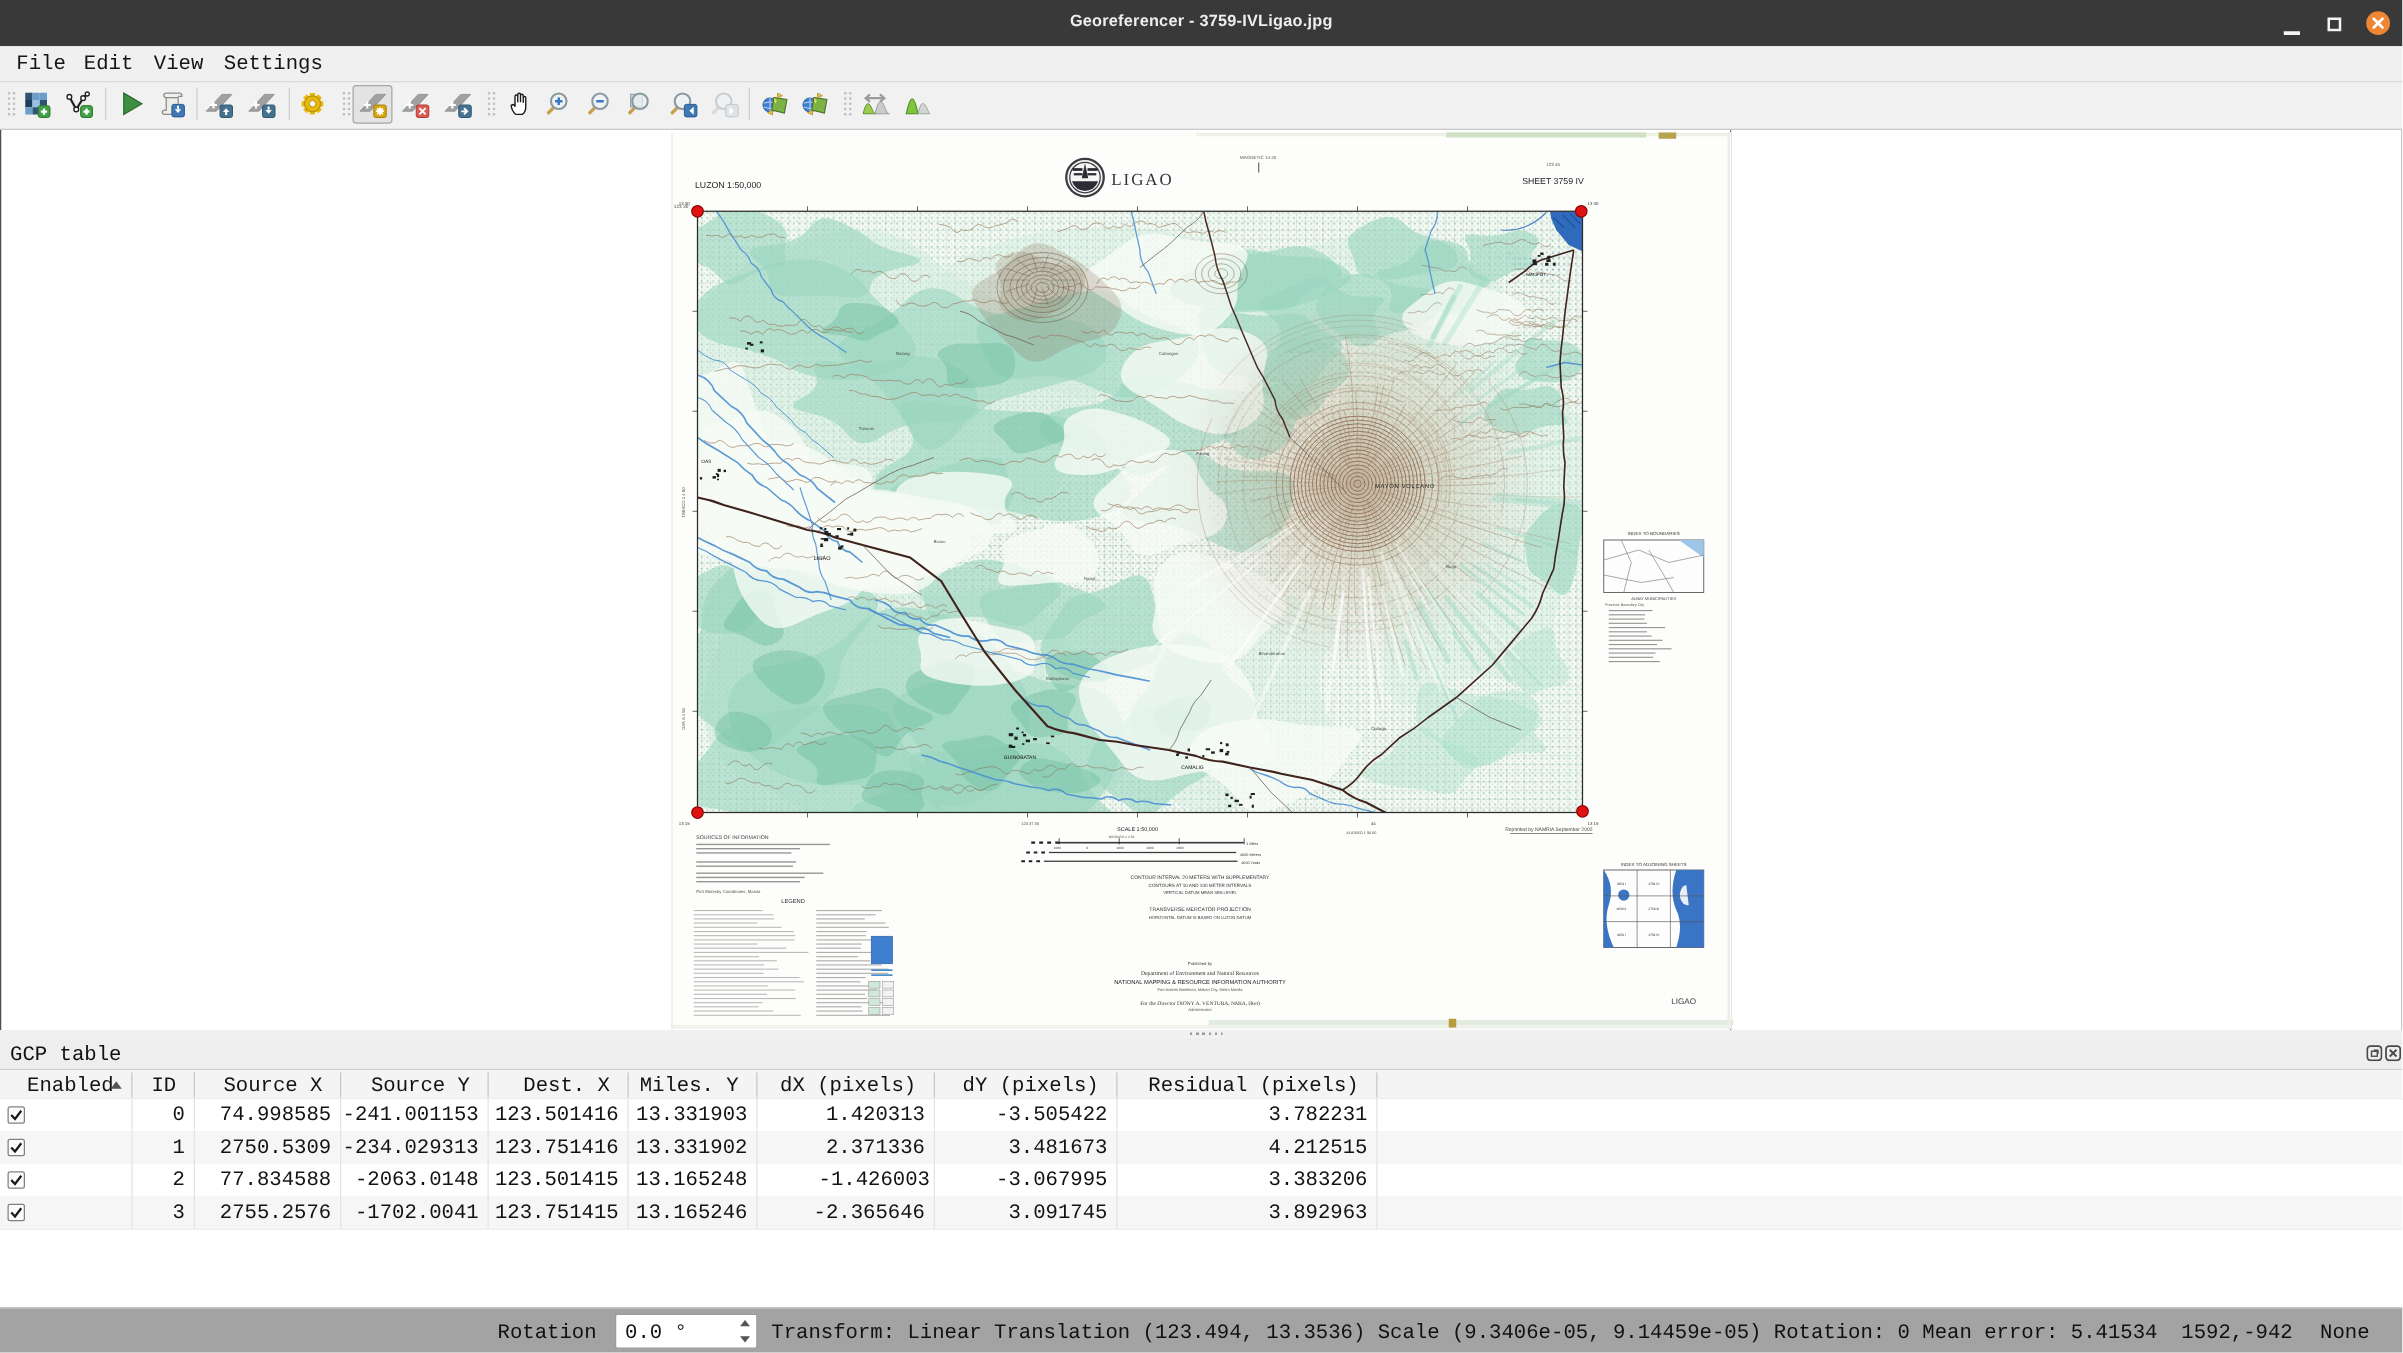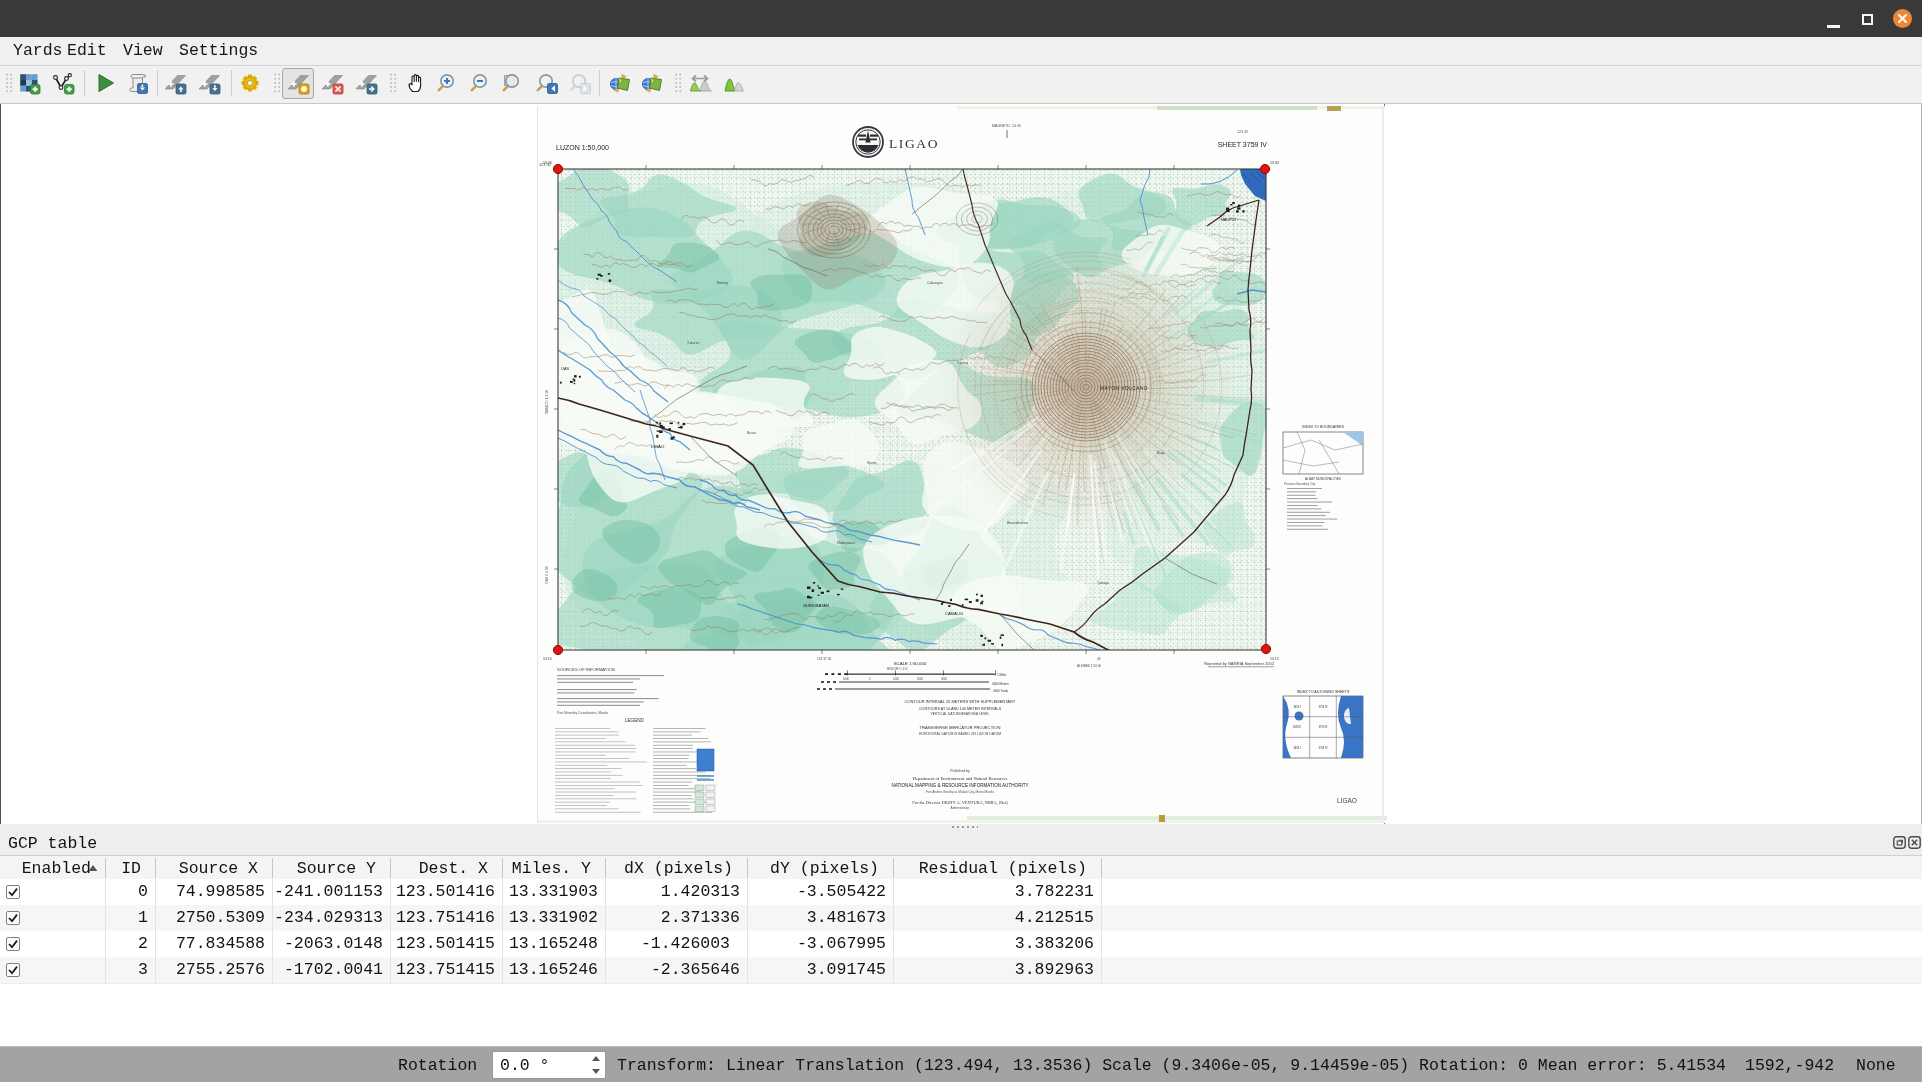--- a/index.html
+++ b/index.html
@@ -24,29 +24,30 @@
 .hcell{top:3px;font-size:16.5px;color:#131313;text-align:right}
 .trow{left:0;width:1922px;height:26px;font-size:16.5px;color:#131313}
 .cell{position:absolute;top:3px;text-align:right}
 .cbox{position:absolute;left:6px;top:6px;width:12px;height:12px;background:#fcfcfc;border:1px solid #808080;border-radius:2px}
 .colline{position:absolute;top:0;width:1px;height:26px;background:#e3e3e3}
 .statusbar{left:0;top:1046px;width:1922px;height:36px;background:#a3a3a3;border-top:1px solid #bdbdbd}
 .sbtext{top:9px;font-size:16.5px;color:#111}
 .spinbox{left:492px;top:4px;width:112px;height:26px;background:#fff;border:1px solid #9a9a9a;border-radius:2px}
 </style></head><body>
 <div class="abs titlebar">
+    <div class="abs title">Georeferencer - 3759-IVLigao.jpg</div>
     <div class="abs" style="left:1827px;top:25px;width:13px;height:3px;background:#f4f4f4"></div>
     <div class="abs" style="left:1862px;top:14px;width:7px;height:7px;border:2px solid #f4f4f4"></div>
     <div class="abs" style="left:1893px;top:9px;width:19px;height:19px;border-radius:50%;background:#ef8633"></div>
     <svg class="abs" style="left:1897px;top:13px" width="11" height="11" viewBox="0 0 11 11">
       <path d="M2,2 L9,9 M9,2 L2,9" stroke="#fff" stroke-width="2.1" stroke-linecap="round"></path>
     </svg>
   </div>
 <div class="abs menubar">
-    <div class="abs menuitem" style="left:13px">Yards</div>
+    <div class="abs menuitem" style="left:13px">File</div>
     <div class="abs menuitem" style="left:67px">Edit</div>
     <div class="abs menuitem" style="left:123px">View</div>
     <div class="abs menuitem" style="left:179px">Settings</div>
   </div>
 <div class="abs toolbar">
     <svg class="abs grip" style="left:5px" viewBox="0 0 8 24">
       <circle cx="2.2" cy="3.5" r="1" fill="#bcbcbc"></circle>
       <circle cx="6.2" cy="3.5" r="1" fill="#bcbcbc"></circle>
       <circle cx="2.2" cy="7.7" r="1" fill="#bcbcbc"></circle>
       <circle cx="6.2" cy="7.7" r="1" fill="#bcbcbc"></circle>
@@ -1087,21 +1088,21 @@
     <div class="cbox">
       <svg width="12" height="12" viewBox="0 0 12 12" style="position:absolute;left:0px;top:0px">
         <path d="M2,6 L5,9.2 L10,2.6" stroke="#1a1a1a" stroke-width="1.8" fill="none"></path>
       </svg>
     </div>
     <div class="cell" style="left:105px;width:43px">2</div>
     <div class="cell" style="left:155px;width:110px">77.834588</div>
     <div class="cell" style="left:272px;width:111px">-2063.0148</div>
     <div class="cell" style="left:390px;width:105px">123.501415</div>
     <div class="cell" style="left:502px;width:96px">13.165248</div>
-    <div class="cell" style="left:595px;width:135px">-1.426003</div>
+    <div class="cell" style="left:609px;width:135px">-1.426003</div>
     <div class="cell" style="left:747px;width:139px">-3.067995</div>
     <div class="cell" style="left:893px;width:201px">3.383206</div>
     <div class="colline" style="left:105px"></div>
     <div class="colline" style="left:155px"></div>
     <div class="colline" style="left:272px"></div>
     <div class="colline" style="left:390px"></div>
     <div class="colline" style="left:502px"></div>
     <div class="colline" style="left:605px"></div>
     <div class="colline" style="left:747px"></div>
     <div class="colline" style="left:893px"></div>

